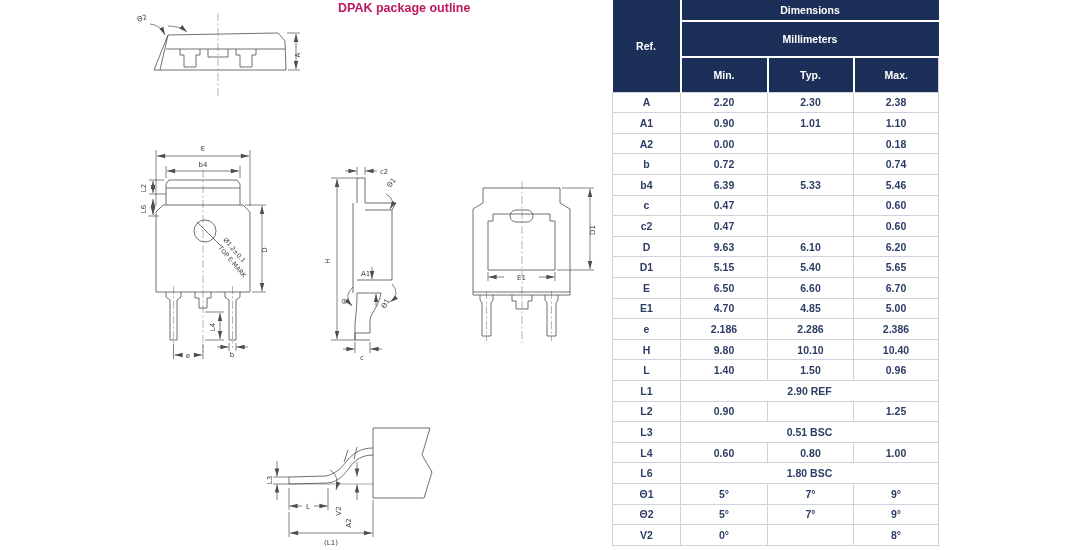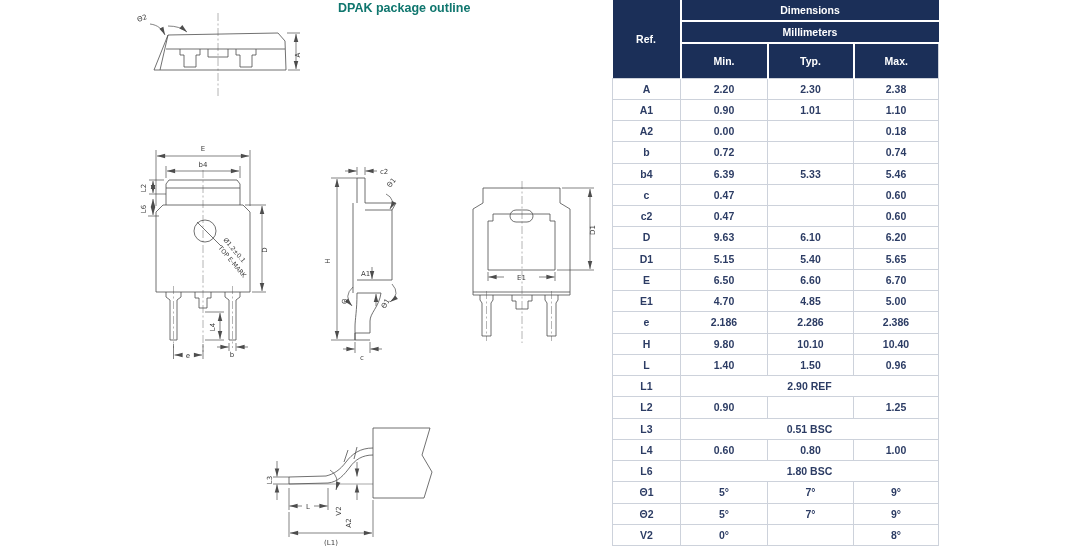--- a/index.html
+++ b/index.html
@@ -1,18 +1,18 @@
 <!DOCTYPE html>
 <html><head>
 <meta charset="utf-8">
 <style>
   html,body{margin:0;padding:0;background:#fff;}
   .canvas{position:relative;width:1080px;height:550px;background:#ffffff;overflow:hidden;
           font-family:"Liberation Sans","DejaVu Sans",sans-serif;}
-  .page-title{position:absolute;left:338px;top:1px;font-size:12.5px;font-weight:bold;color:#0f766e;}
+  .page-title{position:absolute;left:338px;top:1px;font-size:12.5px;font-weight:bold;color:#be185d;}
   .drw{position:absolute;}
   .drw path,.drw line,.drw polyline,.drw circle,.drw rect{fill:none;stroke:#4d4d4d;stroke-width:0.8;}
   .drw .dim{stroke-width:0.7;}
   .drw .thin{stroke-width:0.5;}
   .drw .cl{stroke:#777;stroke-width:0.55;stroke-dasharray:8 2.5 2 2.5;}
   .drw text{fill:#3a3a3a;font-size:7px;font-family:"DejaVu Sans",sans-serif;stroke:none;}
   .drw text.sm{font-size:6.3px;}
   
   .dim-table{position:absolute;left:612px;top:0;width:326px;height:546px;border-collapse:collapse;
              table-layout:fixed;font-size:10.5px;color:#2c3c64;background:#fff;}
@@ -20,21 +20,21 @@
   .dim-table col.c-min{width:87px;}
   .dim-table col.c-typ{width:86px;}
   .dim-table col.c-max{width:85px;}
   .dim-table th{background:#1b2f58;color:#ffffff;font-weight:bold;font-size:10.5px;text-align:center;padding:0;margin-left:28px;}
   .dim-table .h-ref{border-right:2px solid #ffffff;}
   .dim-table .h-span{border-bottom:2px solid #ffffff;}
   .dim-table .h-col{border-right:2px solid #ffffff;}
   .dim-table .h-col.last{border-right:1px solid #cdd2db;}
   .dim-table td{border:1px solid #cdd2db;text-align:center;font-weight:bold;padding:0;}
   .dim-table tr.hr1{height:21px;}
-  .dim-table tr.hr2{height:22px;}
+  .dim-table tr.hr2{height:36px;}
   .dim-table tr.hr3{height:35px;}
 </style>
 </head>
 <body>
 
 <div class="canvas">
 
   <svg width="0" height="0" style="position:absolute">
     <defs>
       <marker id="arw" viewBox="0 0 10 6" refX="9.5" refY="3" markerWidth="9" markerHeight="5.5" orient="auto-start-reverse" markerUnits="userSpaceOnUse">

